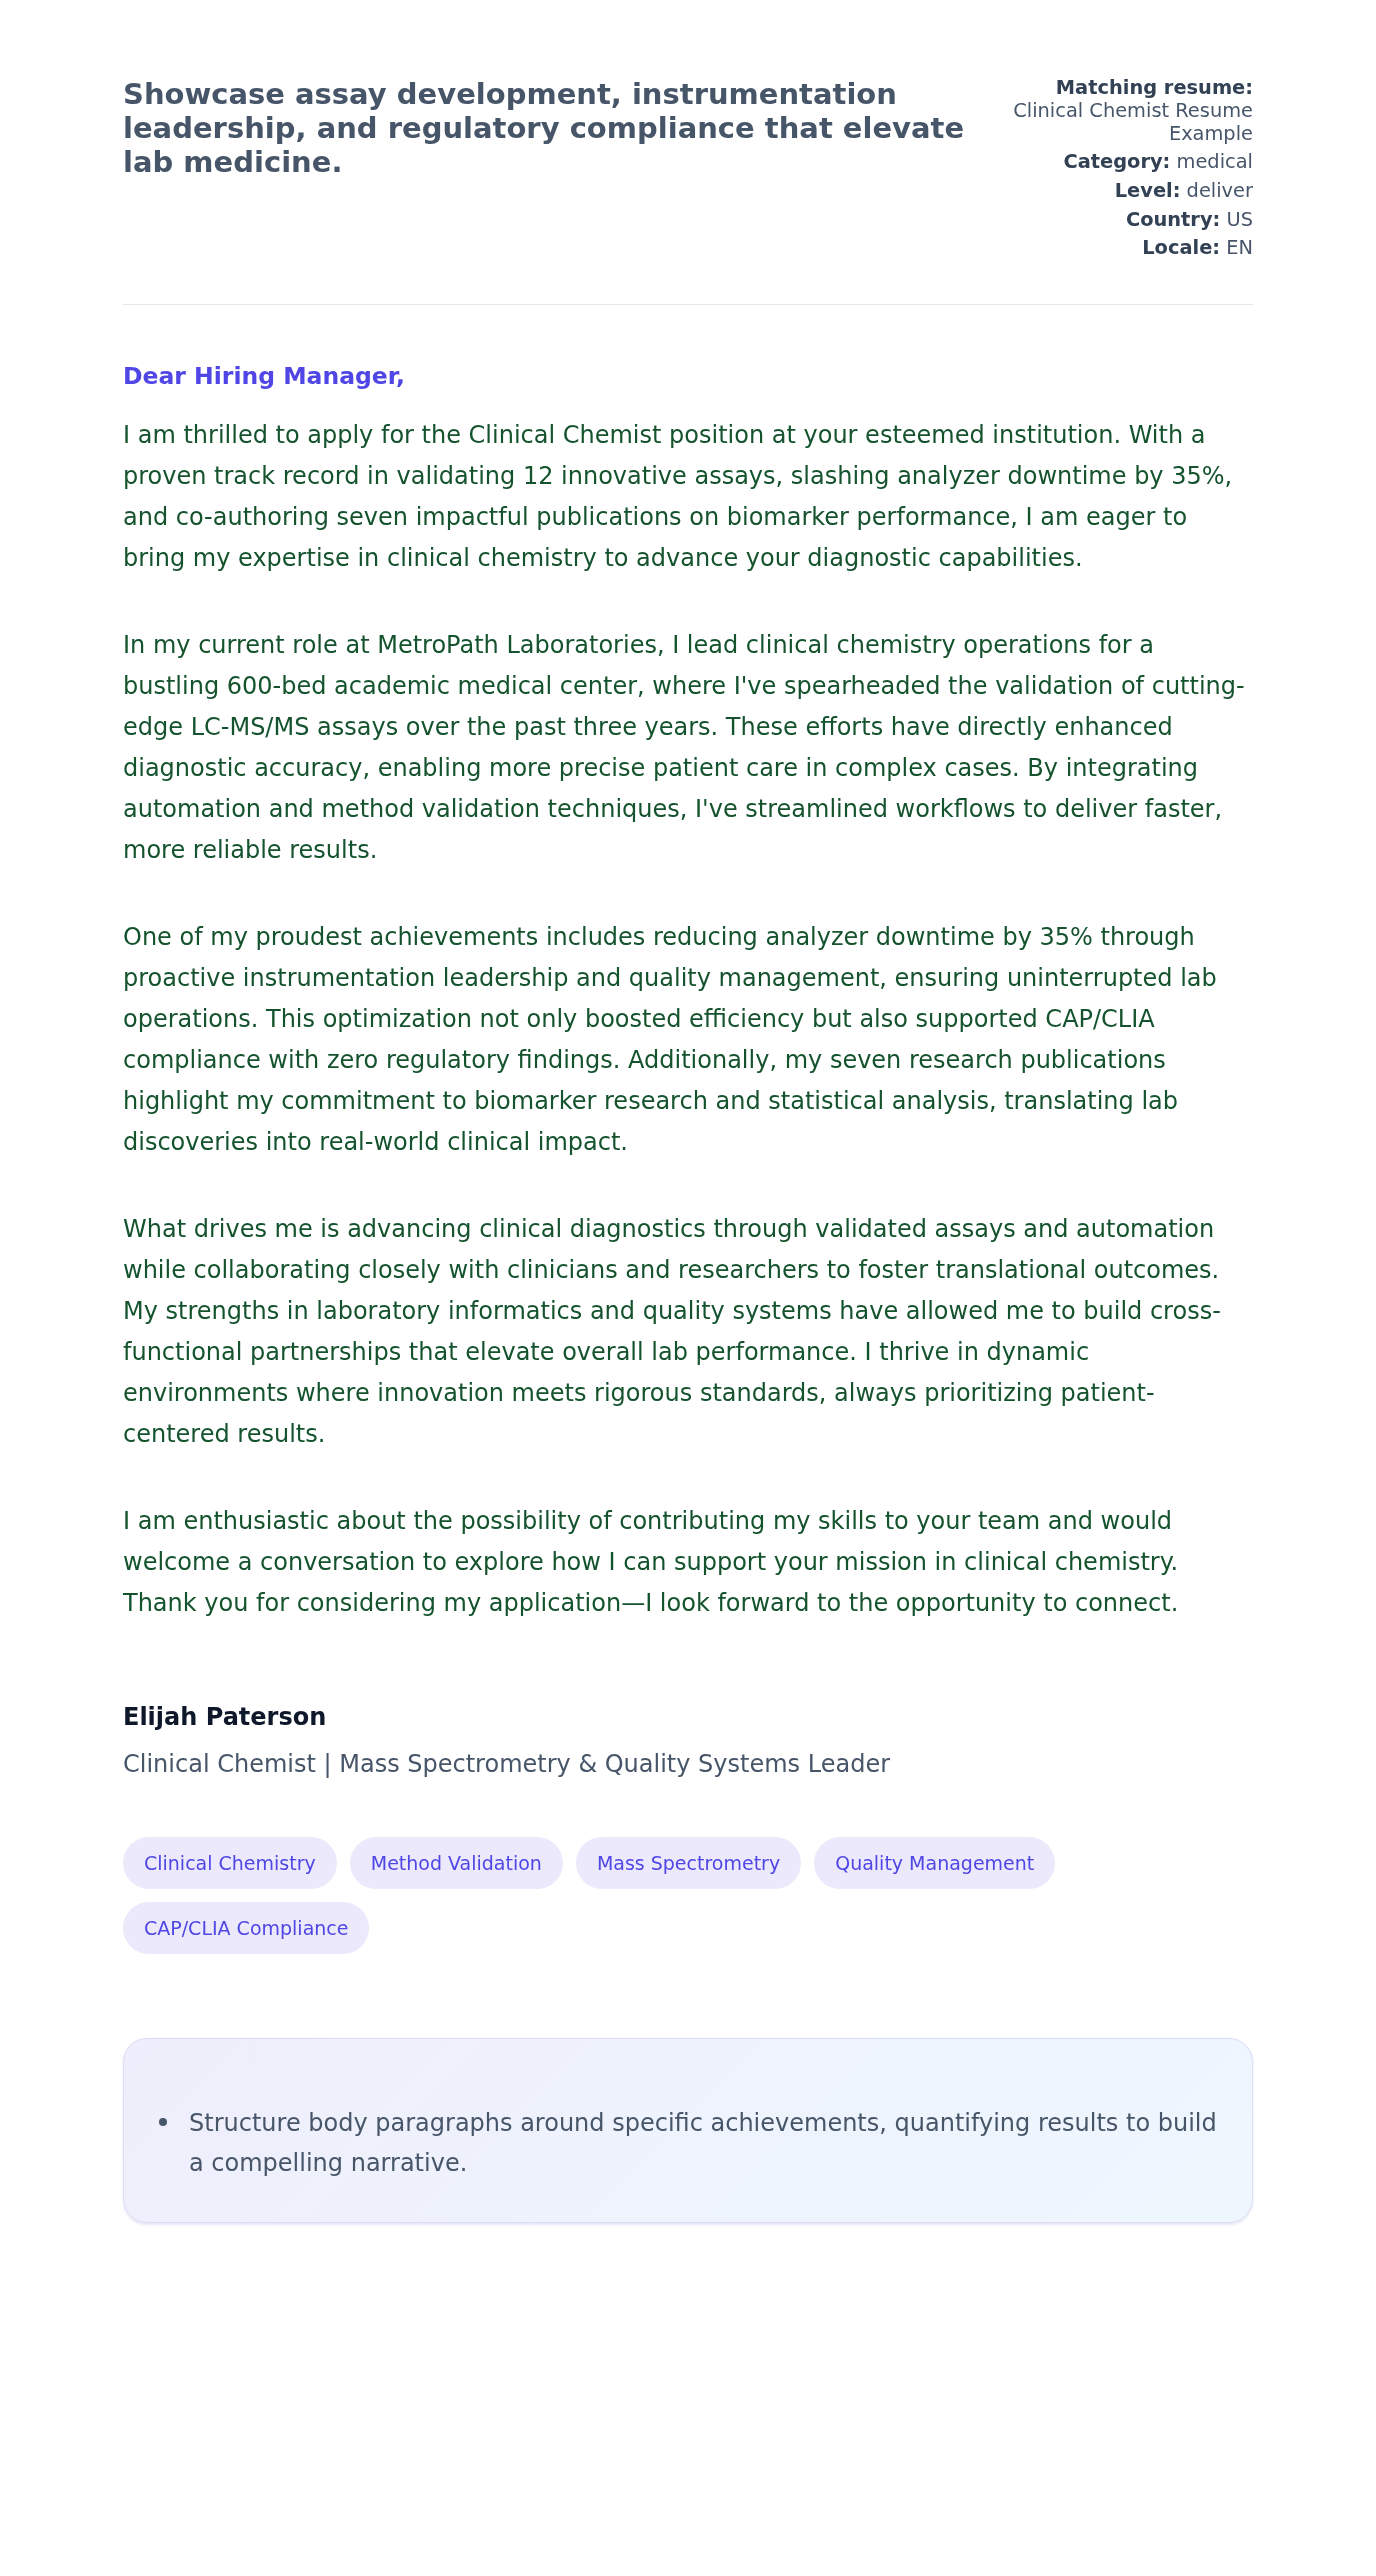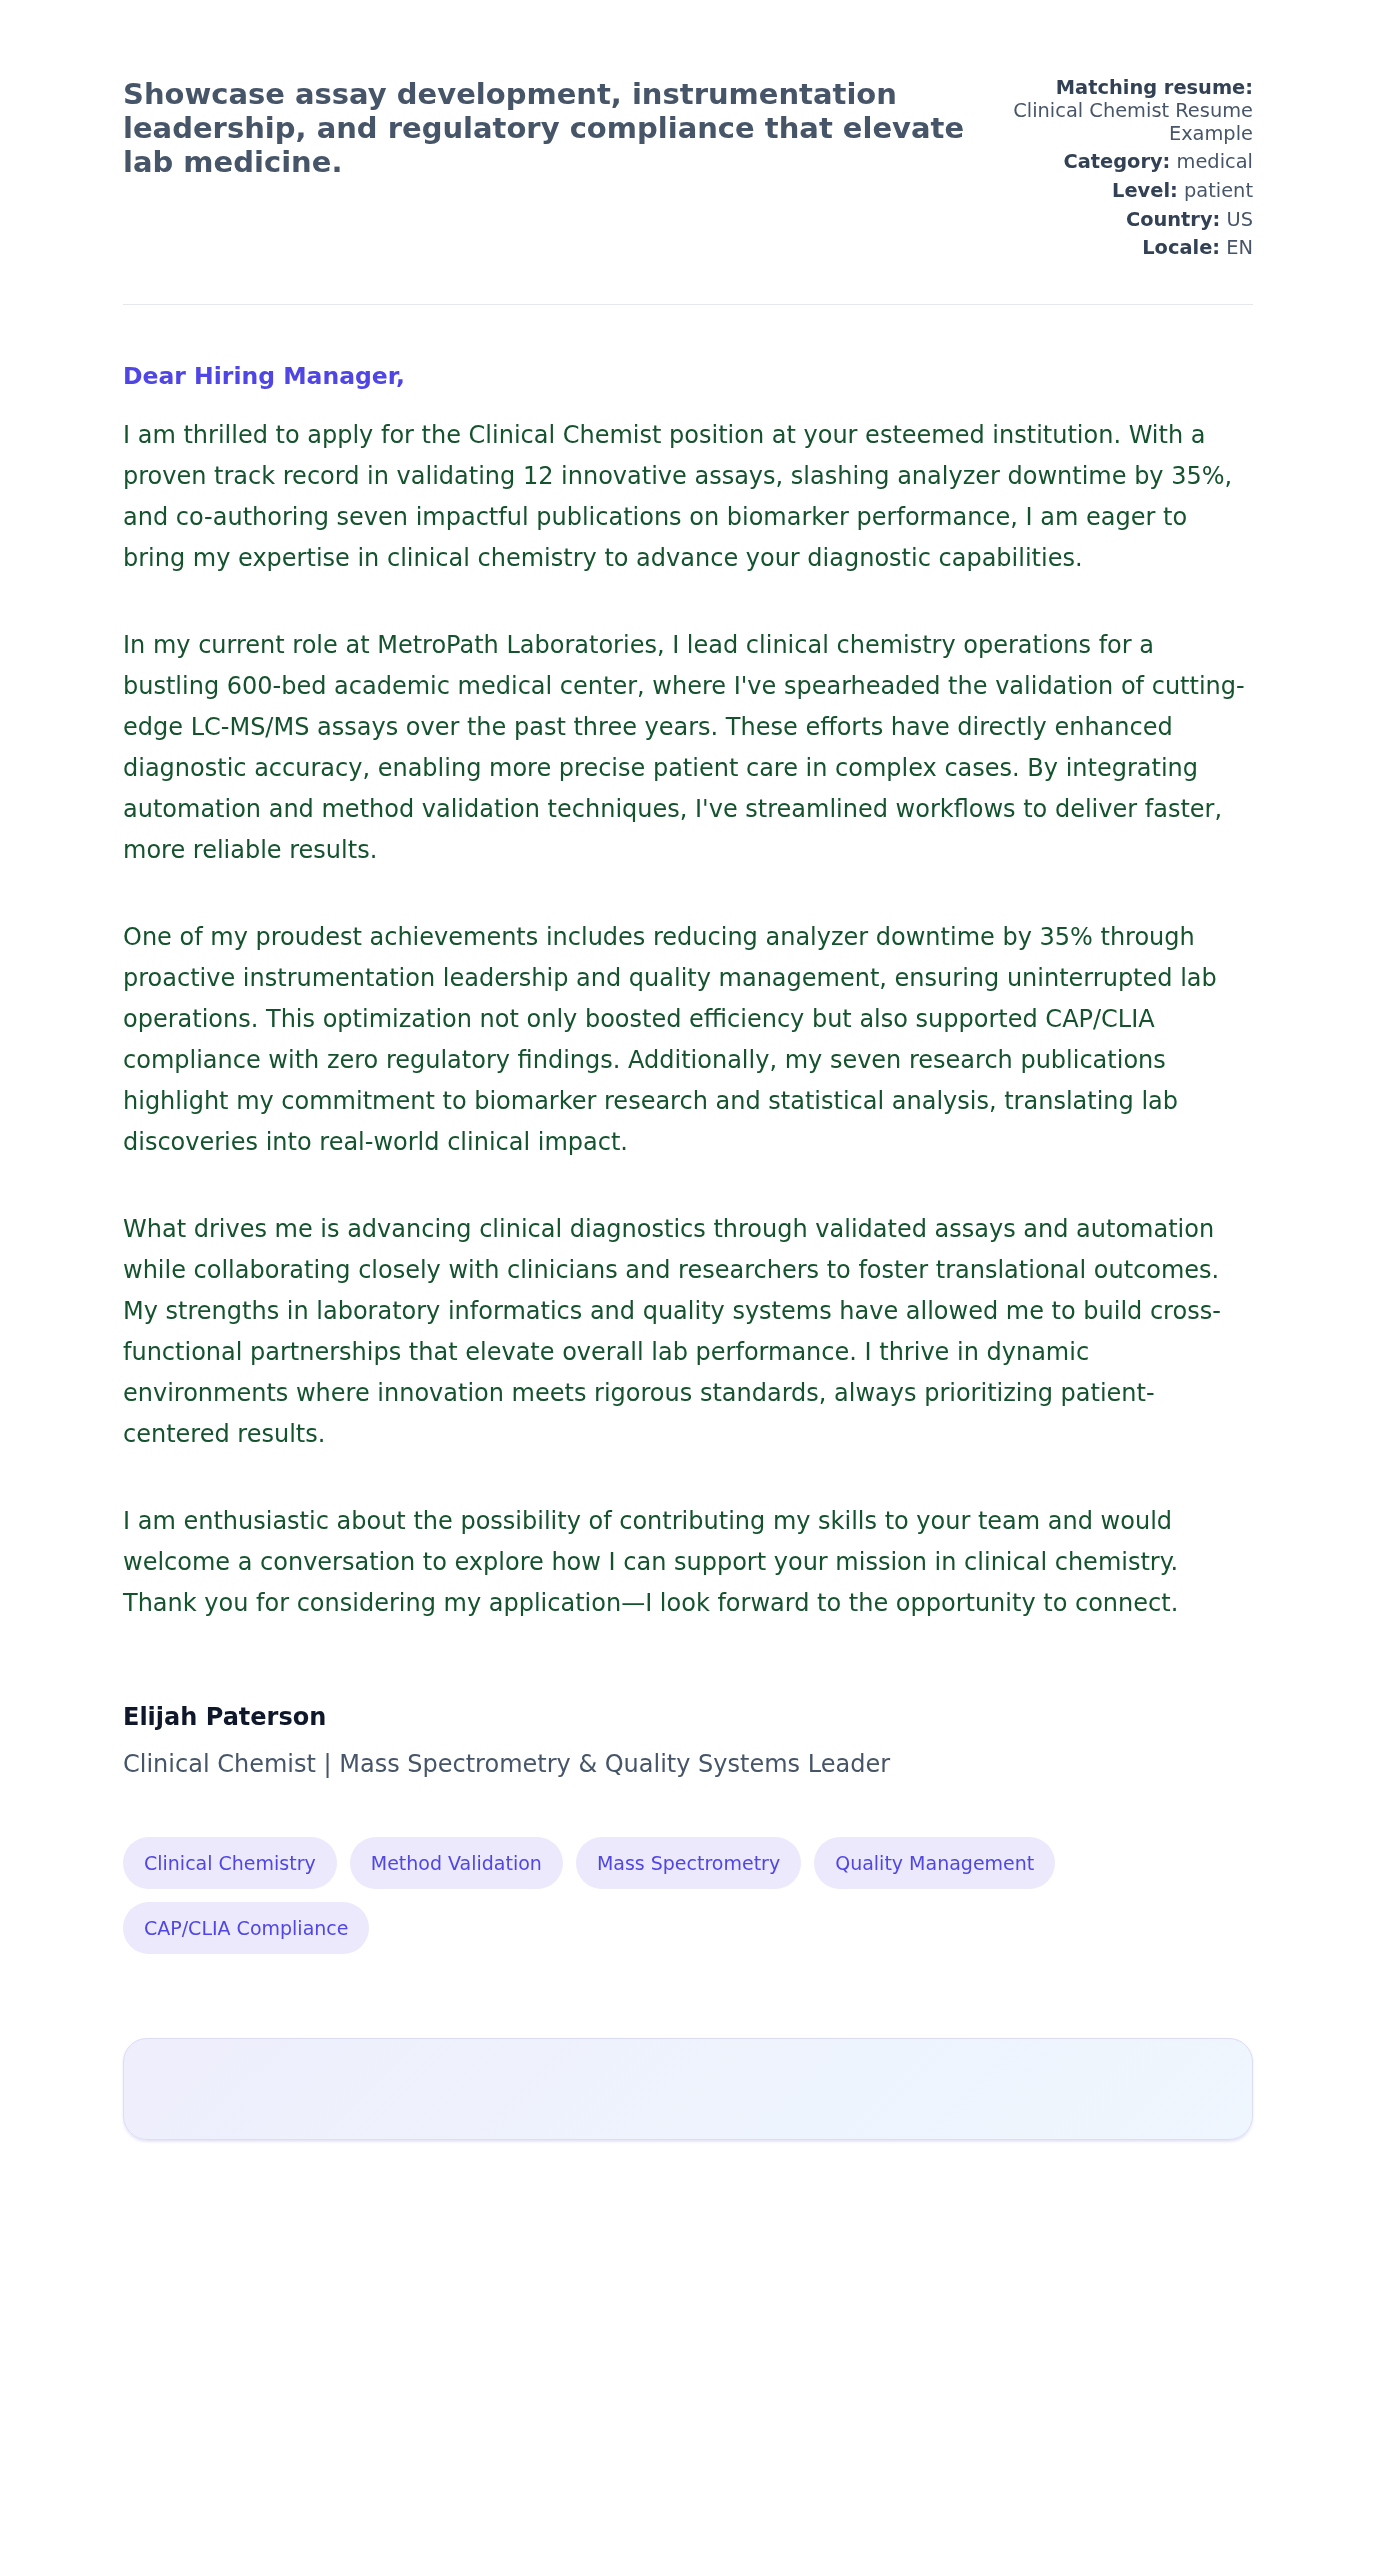--- a/index.html
+++ b/index.html
@@ -168,21 +168,21 @@
       <div class="row resume">
         <span class="label">Matching resume:</span>
         <span class="resume-value">Clinical Chemist Resume Example</span>
       </div>
       <div class="row">
         <span class="label">Category:</span>
         <span>medical</span>
       </div>
       <div class="row">
         <span class="label">Level:</span>
-        <span>patient</span>
+        <span>deliver</span>
       </div>
       <div class="row">
         <span class="label">Country:</span>
         <span>US</span>
       </div>
       <div class="row">
         <span class="label">Locale:</span>
         <span>EN</span>
       </div>
     </div>
@@ -207,17 +207,21 @@
   <section class="skills">
     <span class="chip">Clinical Chemistry</span>
     <span class="chip">Method Validation</span>
     <span class="chip">Mass Spectrometry</span>
     <span class="chip">Quality Management</span>
     <span class="chip">CAP/CLIA Compliance</span>
   </section>
 
   <aside class="tips">
     <ul class="tips-list">
+      <li>
+        <span class="bullet"></span>
+        <span>Structure body paragraphs around specific achievements, quantifying results to build a compelling narrative.</span>
+      </li>
     </ul>
   </aside>
 
 </div>
 
 
 </body></html>

